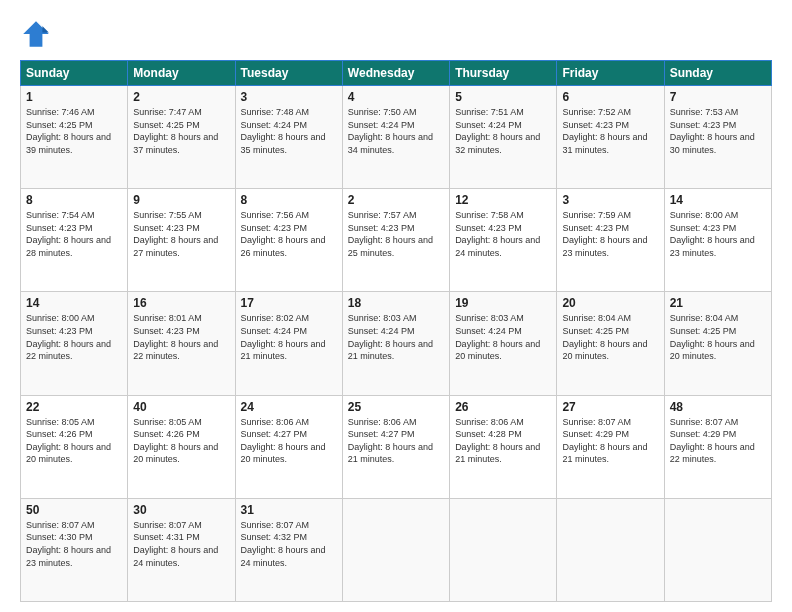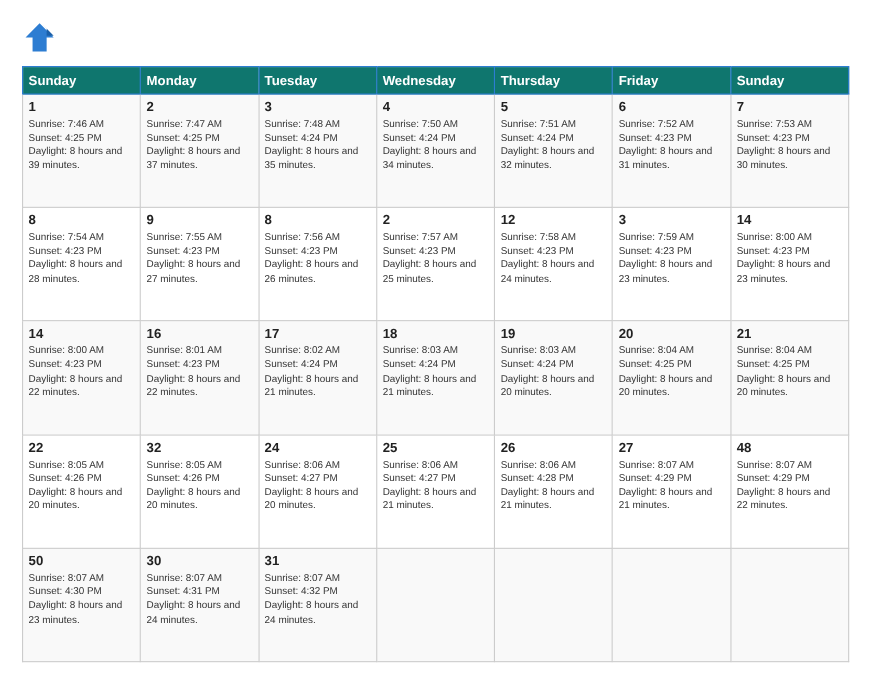--- a/index.html
+++ b/index.html
@@ -315,21 +315,21 @@
         <tr>
           <td>
         <span class="day-num">22</span>
         <div class="day-info">
           Sunrise: 8:05 AM<br>
           Sunset: 4:26 PM<br>
           Daylight: 8 hours and 20 minutes.
         </div>
       </td>
           <td>
-        <span class="day-num">32</span>
+        <span class="day-num">40</span>
         <div class="day-info">
           Sunrise: 8:05 AM<br>
           Sunset: 4:26 PM<br>
           Daylight: 8 hours and 20 minutes.
         </div>
       </td>
           <td>
         <span class="day-num">24</span>
         <div class="day-info">
           Sunrise: 8:06 AM<br>

